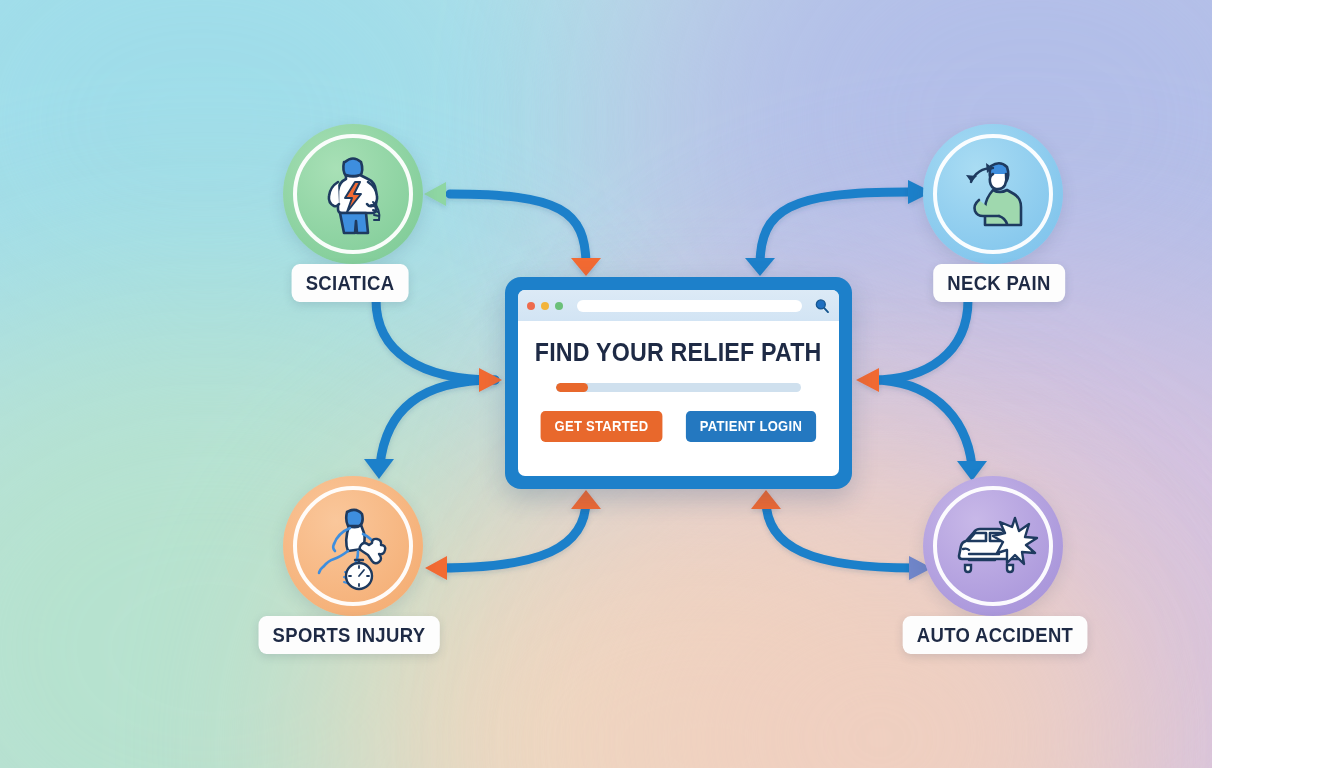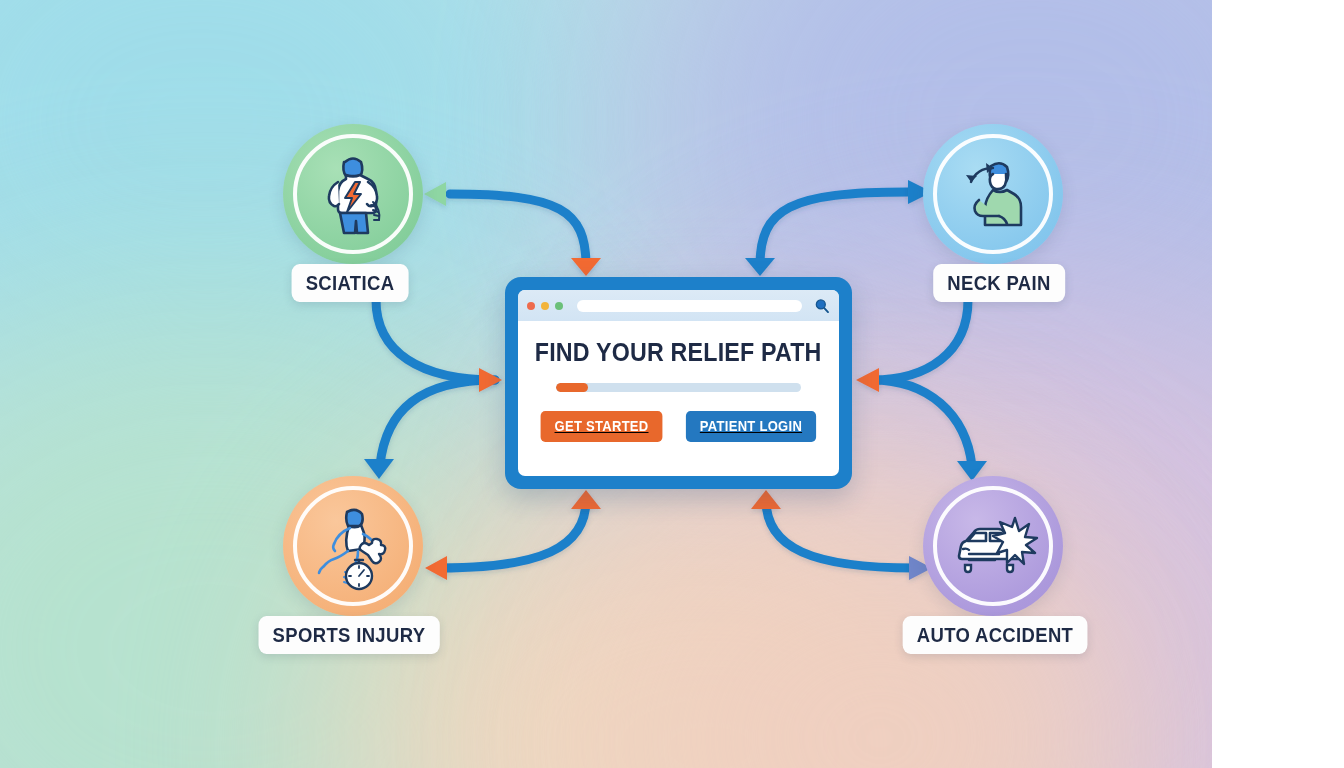--- a/index.html
+++ b/index.html
@@ -156,21 +156,21 @@
     border-radius: 5px;
     margin-bottom: 19px;
     overflow: hidden;
   }
   #progress-fill {
     height: 100%;
     width: 13%;
     background: #E8682C;
     border-radius: 5px;
   }
-  #cta-row { display: flex; gap: 14px; text-decoration: underline; }
+  #cta-row { display: flex; gap: 14px; }
   .cta {
     border: none;
     border-radius: 5px;
     color: #ffffff;
     font-family: "Liberation Sans", sans-serif;
     font-size: 14px;
     font-weight: 700;
     letter-spacing: .3px;
     padding: 8px 15px 9px;
     line-height: 1;

